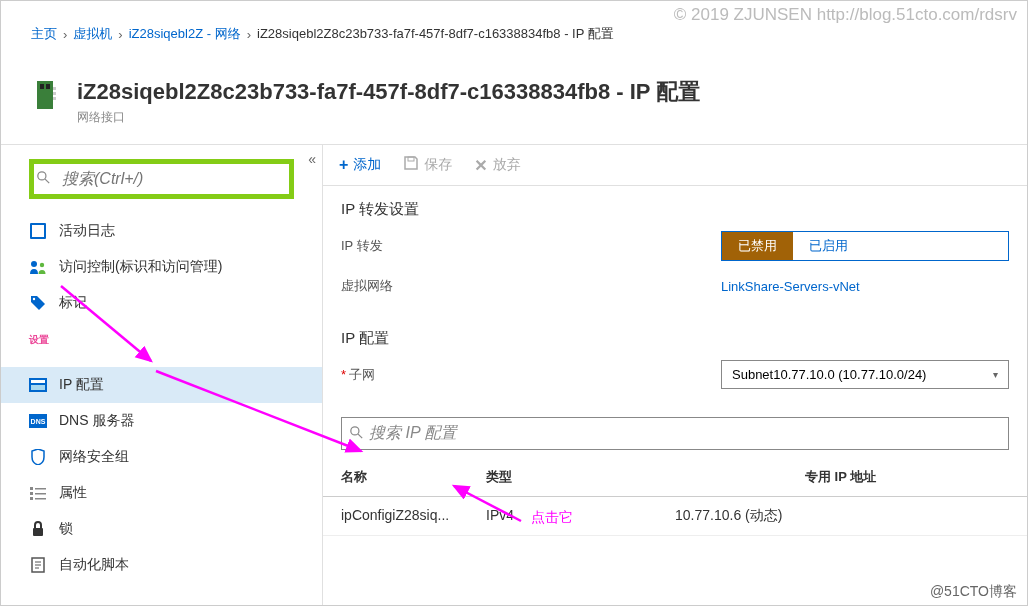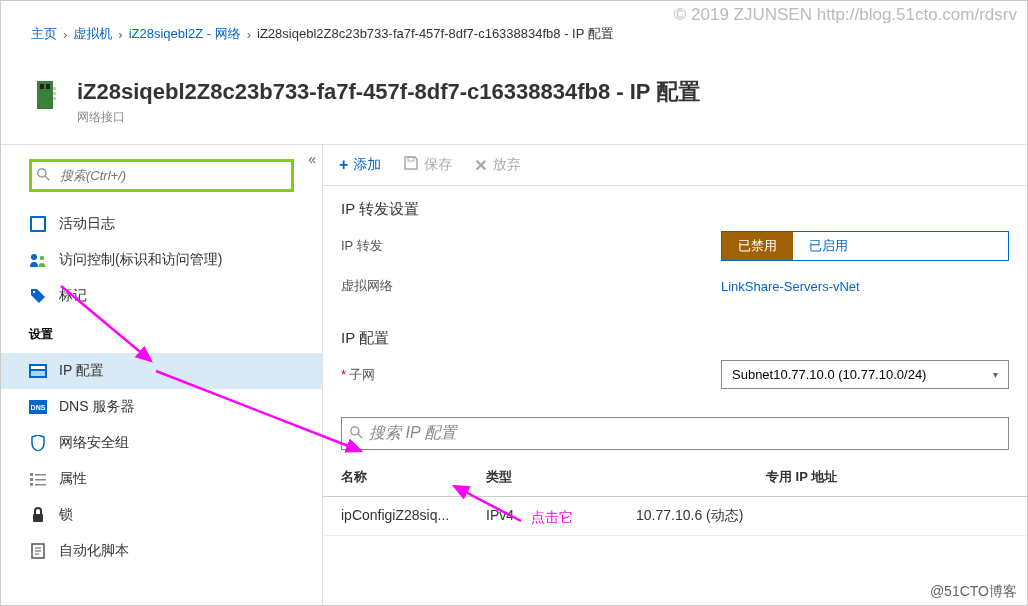--- a/index.html
+++ b/index.html
@@ -13,27 +13,27 @@
     .title-block { display: flex; align-items: flex-start; padding: 10px 30px 18px; }
     .title-icon { width: 36px; height: 36px; margin-right: 10px; display: flex; align-items: center; justify-content: center; }
     .title-text h1 { font-size: 22px; font-weight: 600; color: #333; }
     .title-text .subtitle { font-size: 12px; color: #888; margin-top: 2px; }
     
     .content { display: flex; border-top: 1px solid #e0e0e0; height: calc(100% - 110px); }
     
     .sidebar { width: 322px; border-right: 1px solid #e0e0e0; position: relative; padding-top: 8px; }
     .collapse-btn { position: absolute; right: 6px; top: 6px; cursor: pointer; color: #666; font-size: 14px; }
     .search-box { margin: 6px 28px 14px; position: relative; }
-    .search-box input { width: 100%; padding: 6px 8px 6px 28px; border: 3px solid #84cc16; font-size: 13px; font-style: italic; color: #888; }
+    .search-box input { width: 100%; padding: 6px 8px 6px 28px; border: 5px solid #84cc16; font-size: 16px; font-style: italic; color: #888; }
     .search-box .search-icon-inner { position: absolute; left: 8px; top: 50%; transform: translateY(-50%); color: #888; }
     
     .nav-item { display: flex; align-items: center; padding: 9px 28px; font-size: 14px; color: #333; cursor: pointer; }
     .nav-item.active { background: #d9eaf7; }
     .nav-item .nav-icon { width: 18px; height: 18px; margin-right: 12px; display: flex; align-items: center; justify-content: center; }
-    .nav-header { padding: 12px 28px 10px; font-size: 12px; font-weight: 600; color: #000000; }
+    .nav-header { padding: 12px 28px 20px; font-size: 10px; font-weight: 600; color: #ec4899; }
     
     .main { flex: 1; overflow: auto; }
     .toolbar { display: flex; align-items: center; padding: 10px 16px; border-bottom: 1px solid #e0e0e0; }
     .toolbar-btn { display: flex; align-items: center; margin-right: 22px; font-size: 14px; cursor: pointer; }
     .toolbar-btn.primary { color: #0066cc; }
     .toolbar-btn.disabled { color: #aaa; }
     .toolbar-btn .tb-icon { margin-right: 5px; font-size: 16px; font-weight: bold; }
     
     .section { padding: 14px 18px 4px; }
     .section-title { font-size: 15px; color: #333; margin-bottom: 12px; }
@@ -56,21 +56,21 @@
     .table-search .ts-icon { color: #888; margin-right: 6px; }
     .table-search .ts-text { color: #888; font-style: italic; font-size: 16px; text-align: right; }
     
     .table { width: 100%; }
     .table-header, .table-row { display: flex; padding: 10px 18px; }
     .table-header { border-bottom: 1px solid #ccc; font-size: 13px; font-weight: 600; color: #333; }
     .table-row { font-size: 14px; color: #333; cursor: pointer; border-bottom: 1px solid #eee; }
     .col-name { width: 145px; }
     .col-ver { width: 150px; }
     .col-type { width: 280px; }
-    .col-ip { flex: 1; }
+    .col-ip { flex: 1; margin-left: 39px; }
     
     .watermark { position: absolute; top: 4px; right: 10px; color: #bbb; font-size: 17px; }
     .footer-wm { position: absolute; bottom: 4px; right: 10px; color: #666; font-size: 14px; }
     
     .annotation-text { position: absolute; color: magenta; font-size: 14px; }
     
     svg.arrow { position: absolute; pointer-events: none; }
     
     .ico-overview { background: #5fb83f; width: 16px; height: 16px; position: relative; }
     .ico-overview::after { content: ''; position: absolute; width: 6px; height: 6px; background: #fff; top: 5px; left: 5px; }

